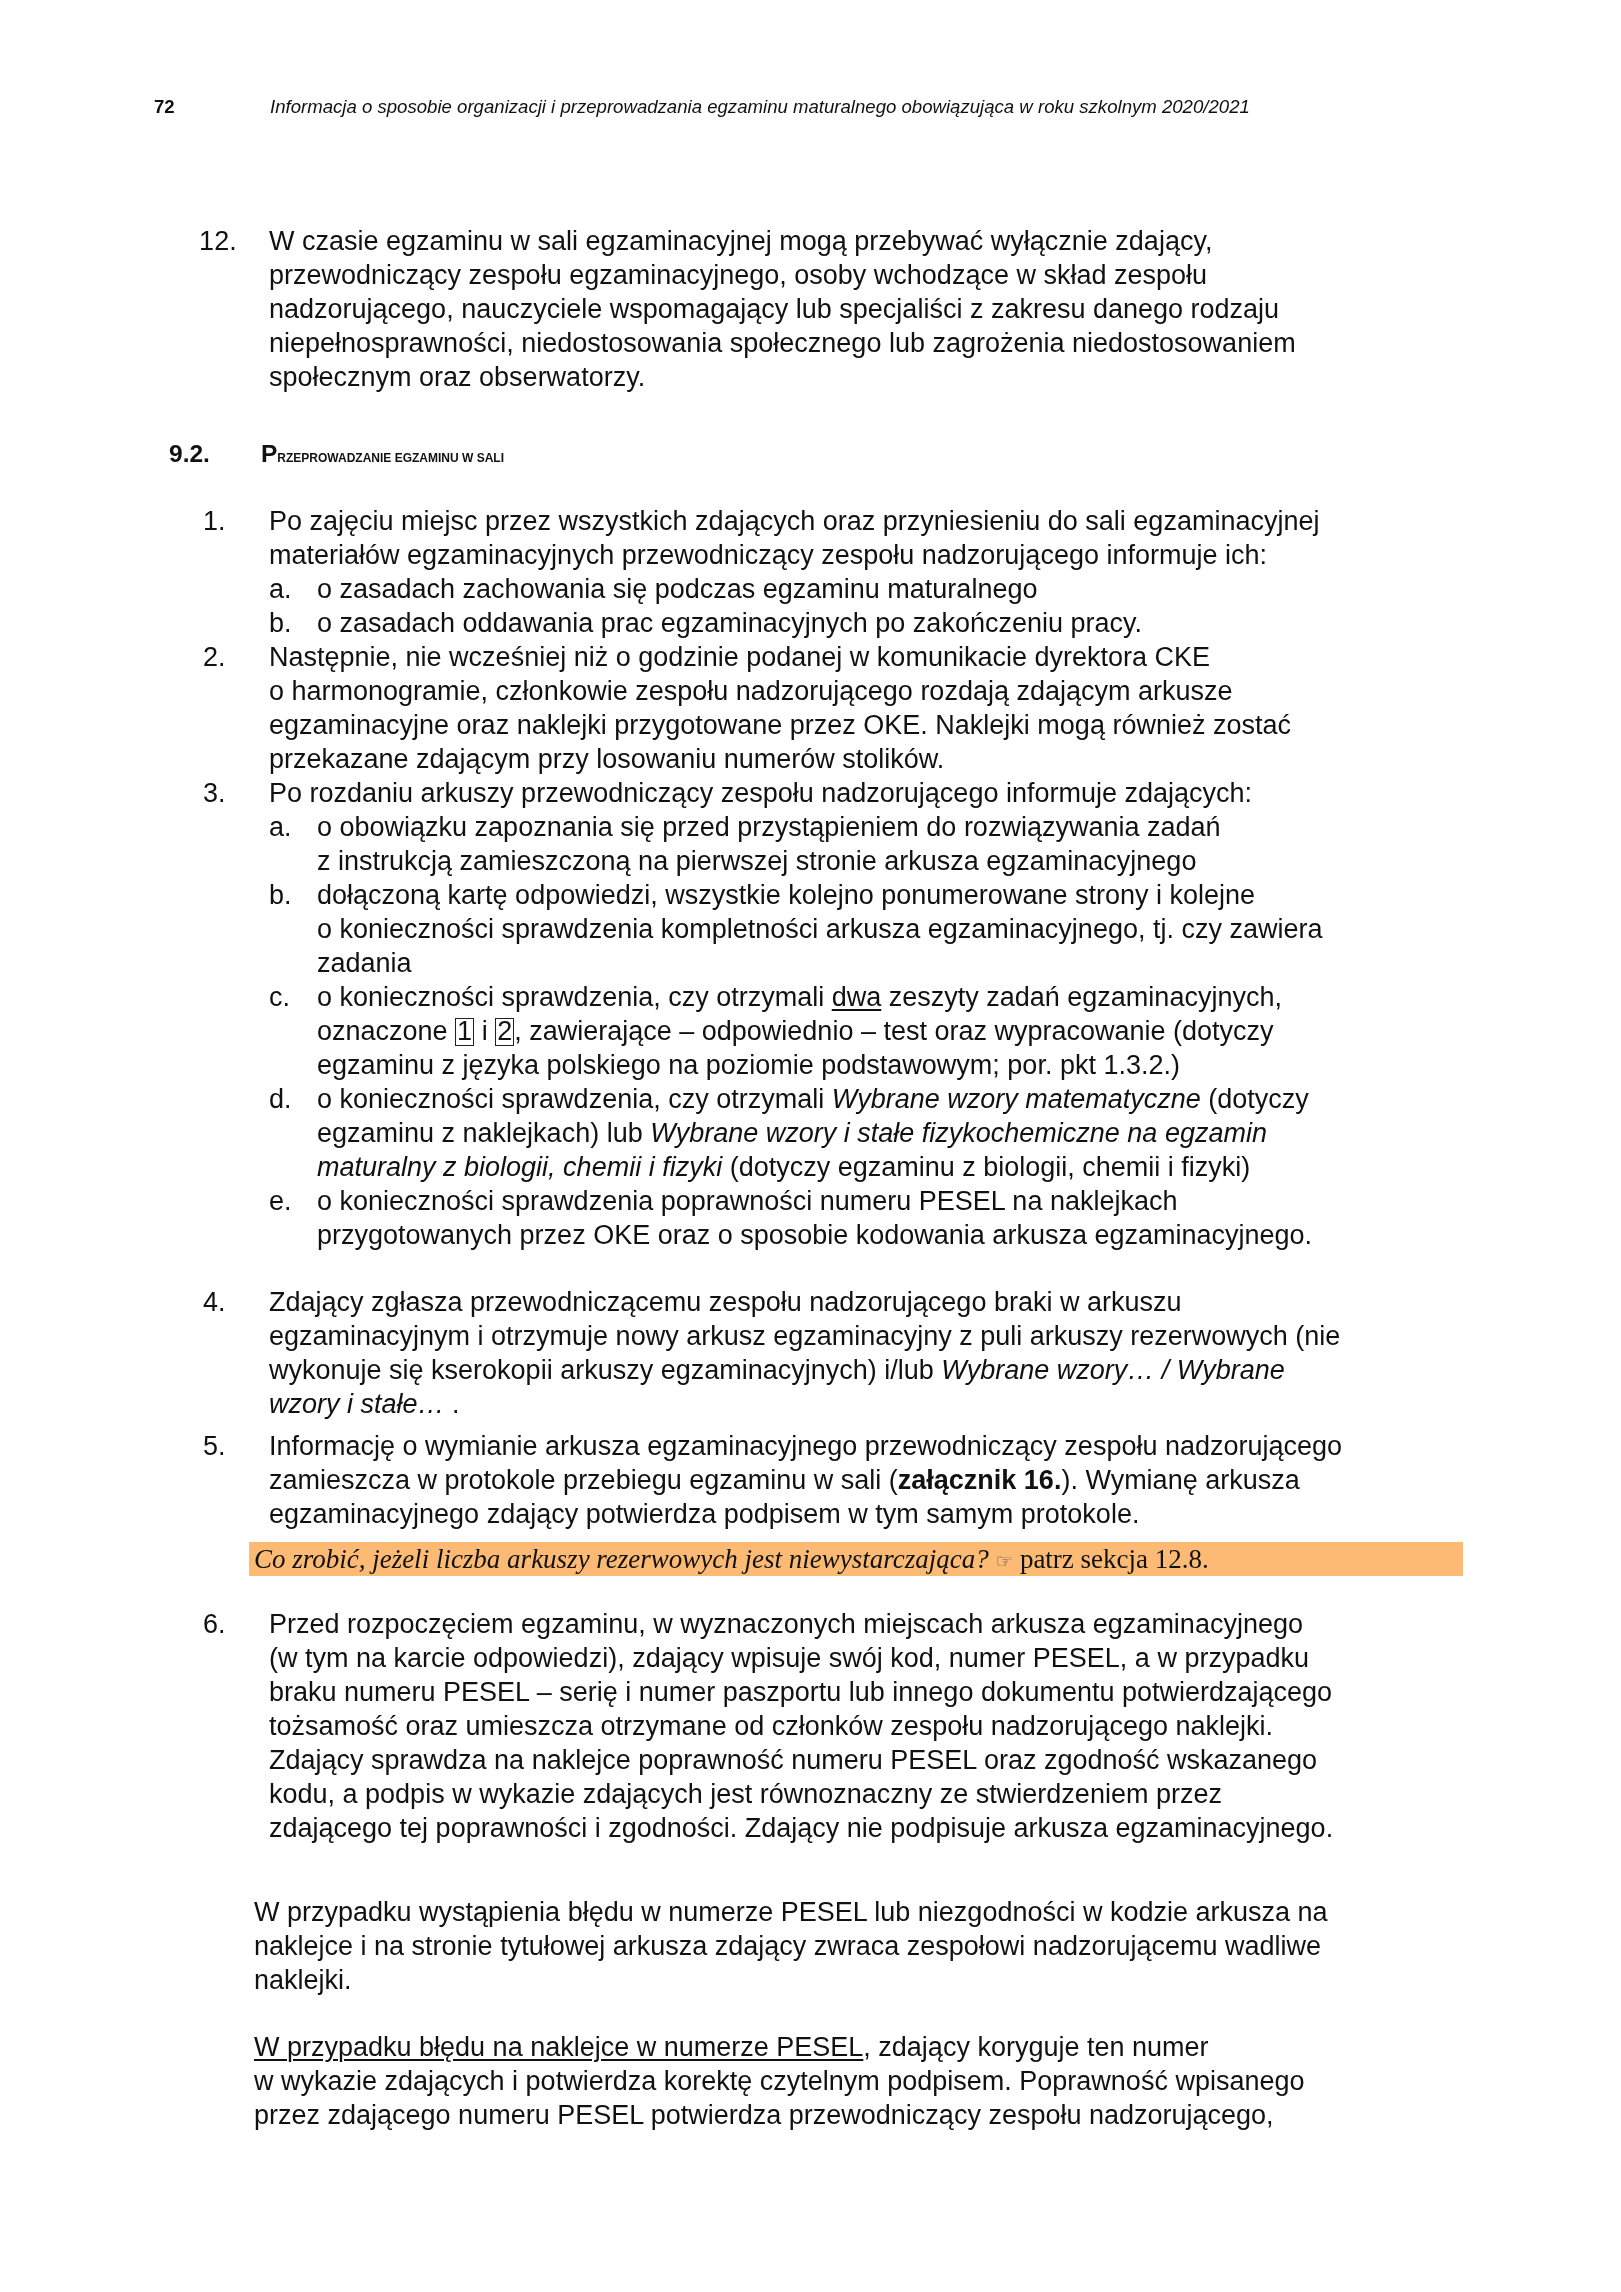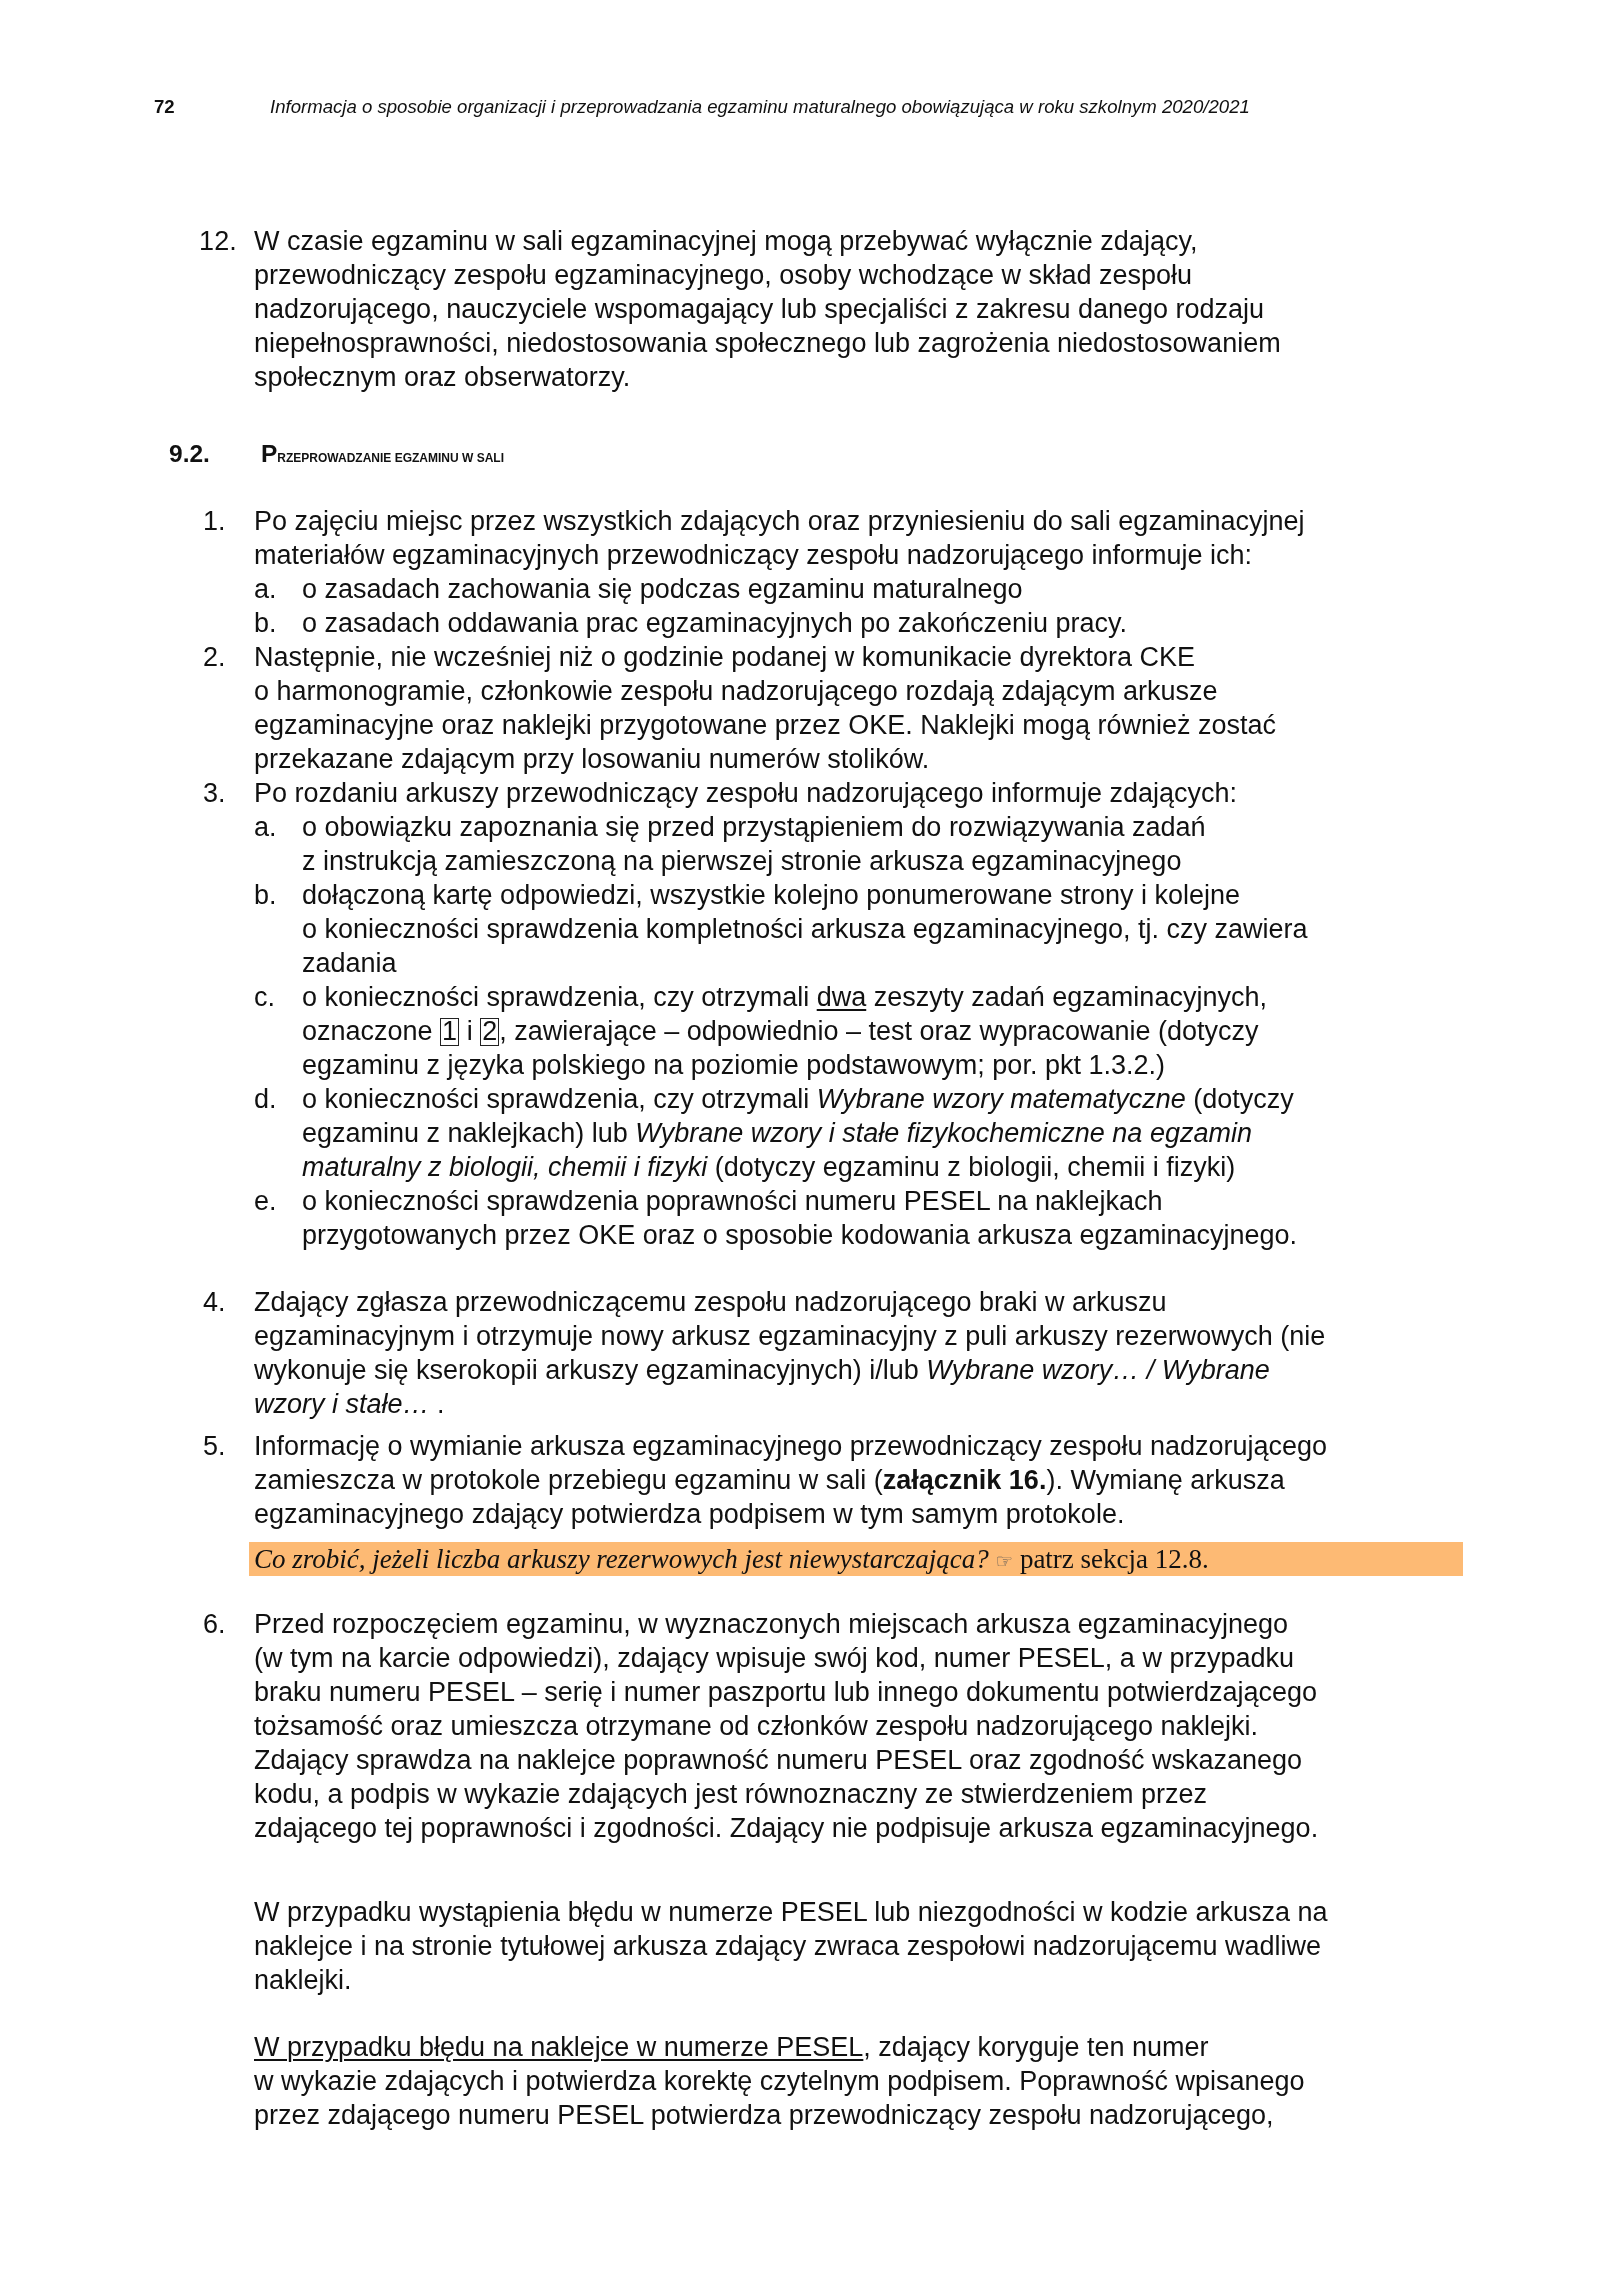--- a/index.html
+++ b/index.html
@@ -7,21 +7,21 @@
     width: 1621px; height: 2293px; position: relative; overflow: hidden;
     font-family: "Liberation Sans", sans-serif; color: #111111;
   }
   .page-header { position: absolute; top: 95px; left: 154px; font-size: 18.6px; line-height: 23.5px; }
   .page-num { position: absolute; left: 0; top: 0; font-weight: bold; }
   .header-title { position: absolute; left: 104px; top: 0; font-style: italic; white-space: nowrap; margin-left: 12px; }
   .t { font-size: 27px; line-height: 34px; }
 
   .item { position: absolute; left: 203px; width: 1274px; }
   .item .num { position: absolute; left: 0; top: 0; text-align: right; }
-  .item .body { margin-left: 51px; }
+  .item .body { margin-left: 66px; }
   .sub { position: relative; }
   .sub .letter { position: absolute; left: 0; top: 0; }
   .sub .stext { margin-left: 48px; }
 
   .section-heading { position: absolute; top: 440px; left: 169px; font-weight: bold; font-size: 24.5px; white-space: nowrap; }
   .section-heading .sec-num { position: absolute; left: 0; }
   .section-heading .sec-title { position: absolute; left: 92px; }
   .smallcap { font-size: 12px; }
 
   .highlight {

